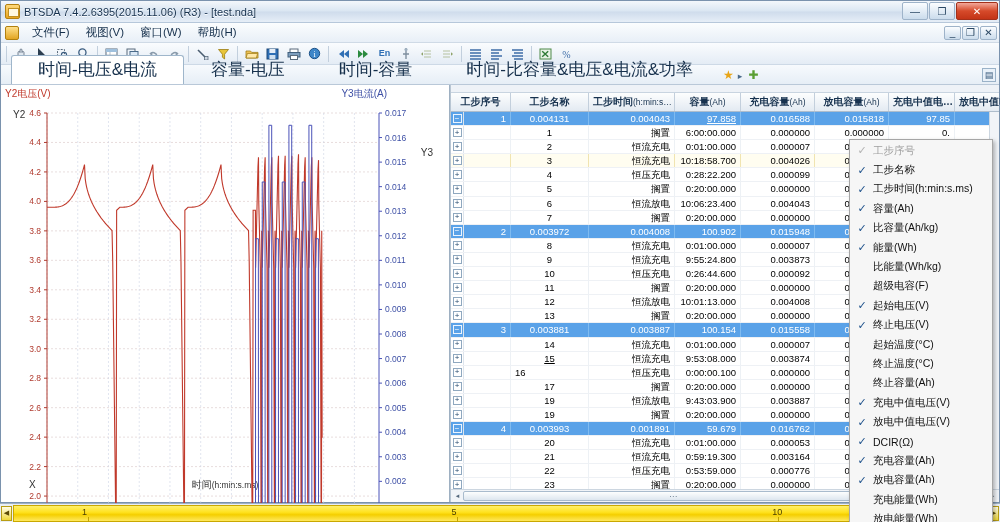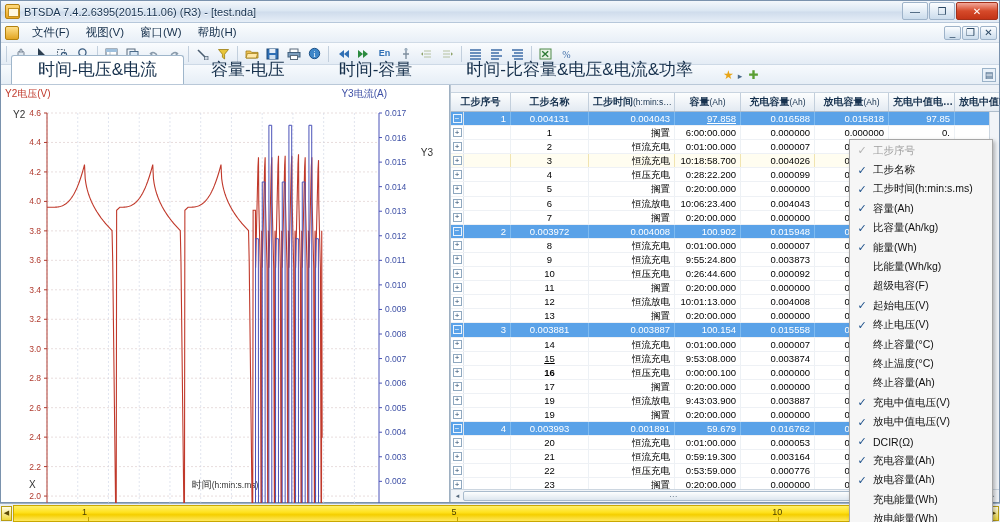--- a/index.html
+++ b/index.html
@@ -816,21 +816,21 @@
                 <div class="c" style="flex: 0 0 74px; text-align: right;">0.003874</div>
                 <div class="c" style="flex: 0 0 74px; text-align: right;">0.003874</div>
                 <div class="c" style="flex: 0 0 66px; text-align: right;">0.</div>
                 <div class="c" style="flex: 0 0 66px; text-align: right;"></div>
               </div>
               <div class="grow alt">
                 <div class="exp">
                   <div class="expbox">+</div>
                 </div>
                 <div class="c" style="flex: 0 0 47px; text-align: right;"></div>
-                <div class="c" style="flex: 0 0 78px; text-align: center; font-weight: bold;">16</div>
+                <div class="c" style="flex: 0 0 78px; text-align: left;">16</div>
                 <div class="c" style="flex: 0 0 86px; text-align: right;">恒压充电</div>
                 <div class="c" style="flex: 0 0 66px; text-align: right;">0:00:00.100</div>
                 <div class="c" style="flex: 0 0 74px; text-align: right;">0.000000</div>
                 <div class="c" style="flex: 0 0 74px; text-align: right;">0.000000</div>
                 <div class="c" style="flex: 0 0 66px; text-align: right;">0.</div>
                 <div class="c" style="flex: 0 0 66px; text-align: right;"></div>
               </div>
               <div class="grow alt">
                 <div class="exp">
                   <div class="expbox">+</div>
@@ -981,21 +981,21 @@
             <div class="dd-item">
               <div class="dd-check">✓</div>
               <div class="dd-label">起始电压(V)</div>
             </div>
             <div class="dd-item">
               <div class="dd-check">✓</div>
               <div class="dd-label">终止电压(V)</div>
             </div>
             <div class="dd-item">
               <div class="dd-check"></div>
-              <div class="dd-label">终止容量(°C)</div>
+              <div class="dd-label">起始温度(°C)</div>
             </div>
             <div class="dd-item">
               <div class="dd-check"></div>
               <div class="dd-label">终止温度(°C)</div>
             </div>
             <div class="dd-item">
               <div class="dd-check"></div>
               <div class="dd-label">终止容量(Ah)</div>
             </div>
             <div class="dd-item">

